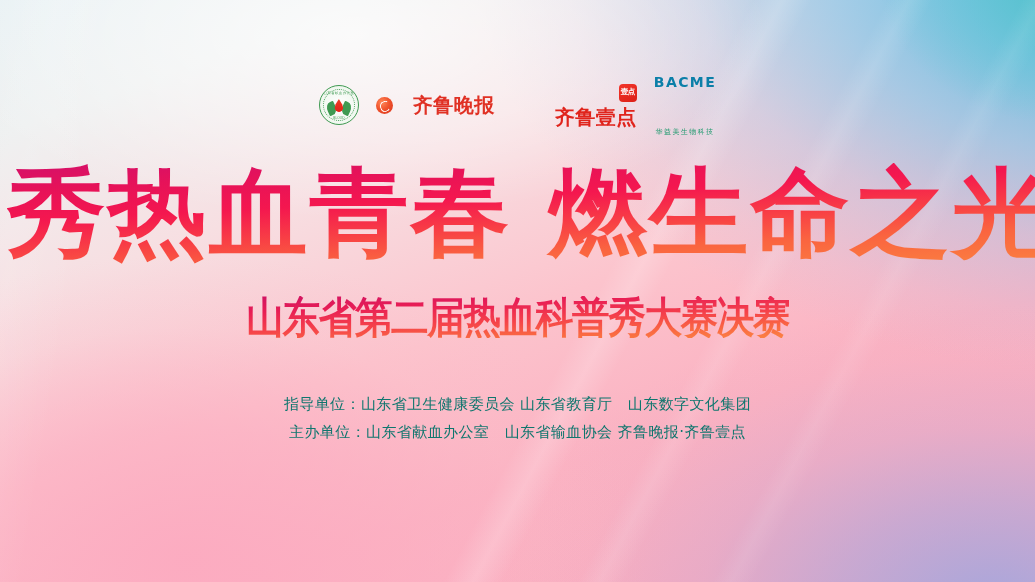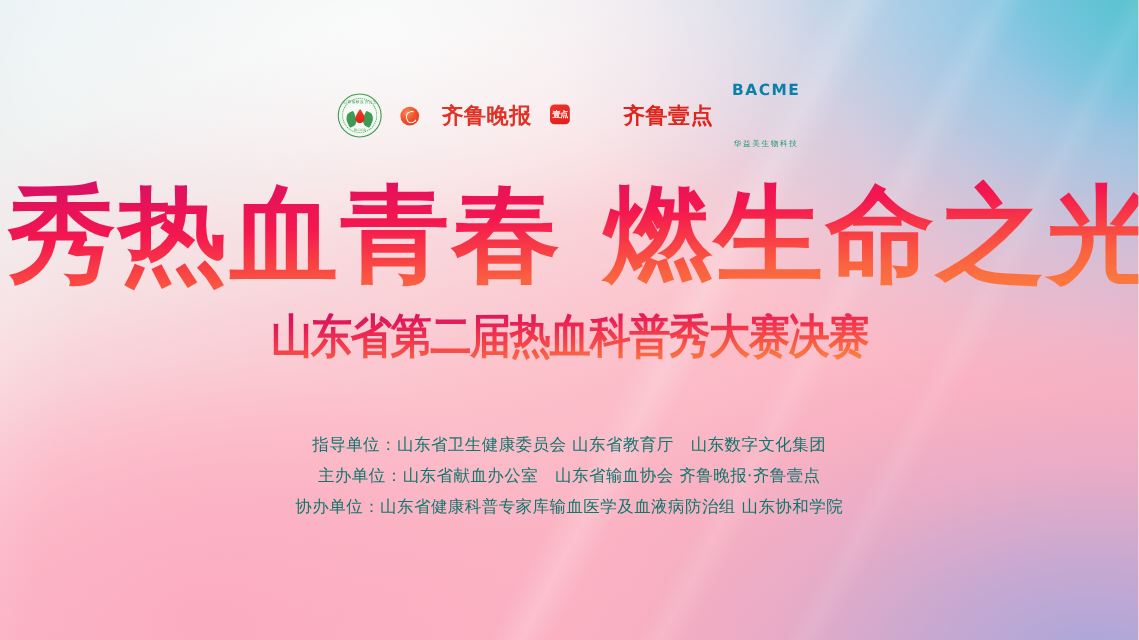--- a/index.html
+++ b/index.html
@@ -205,21 +205,21 @@
     font-family: "DejaVu Sans", "Liberation Sans", sans-serif;
     font-size: 20px;
     font-weight: 700;
     letter-spacing: .5px;
     line-height: 1;
     color: #e03124;
     white-space: nowrap;
   }
 
   
-  .qlyd { display: flex; align-items: flex-start; gap: 5px; }
+  .qlyd { display: flex; align-items: flex-end; gap: 5px; flex-direction: column; }
   .qlyd-badge {
     width: 18px;
     height: 18px;
     border-radius: 4px;
     background: linear-gradient(150deg, #f2352a 0%, #dc1f17 100%);
     color: #fff;
     font-size: 7.5px;
     font-weight: 700;
     line-height: 8.6px;
     display: flex;
@@ -284,21 +284,21 @@
     background-clip: text;
     color: transparent;
     -webkit-text-fill-color: transparent;
     transform: scaleX(1.03);
   }
   #headline .gap { display: inline-block; width: 36px; }
 
   
   #subtitle-wrap {
     position: absolute;
-    top: 286px;
+    top: 297px;
     left: 0;
     width: 100%;
     text-align: center;
   }
   #subtitle {
     display: inline-block;
     font-family: "DejaVu Sans", "Liberation Sans", sans-serif;
     font-size: 40px;
     font-weight: 700;
     line-height: 1;
@@ -381,16 +381,15 @@
     <div id="headline"><span>秀热血青春</span><span class="gap"></span><span>燃生命之光</span></div>
   </div>
 
   <div id="subtitle-wrap">
     <div id="subtitle">山东省第二届热血科普秀大赛决赛</div>
   </div>
 
   <div id="credits">
     <div class="credit-line">指导单位：山东省卫生健康委员会 山东省教育厅　山东数字文化集团</div>
     <div class="credit-line">主办单位：山东省献血办公室　山东省输血协会 齐鲁晚报·齐鲁壹点</div>
-    <div class="credit-line">协办单位：山东省健康科普专家库输血医学及血液病防治组 山东协和学院</div>
   </div>
 
 </div>
 
 </body></html>

